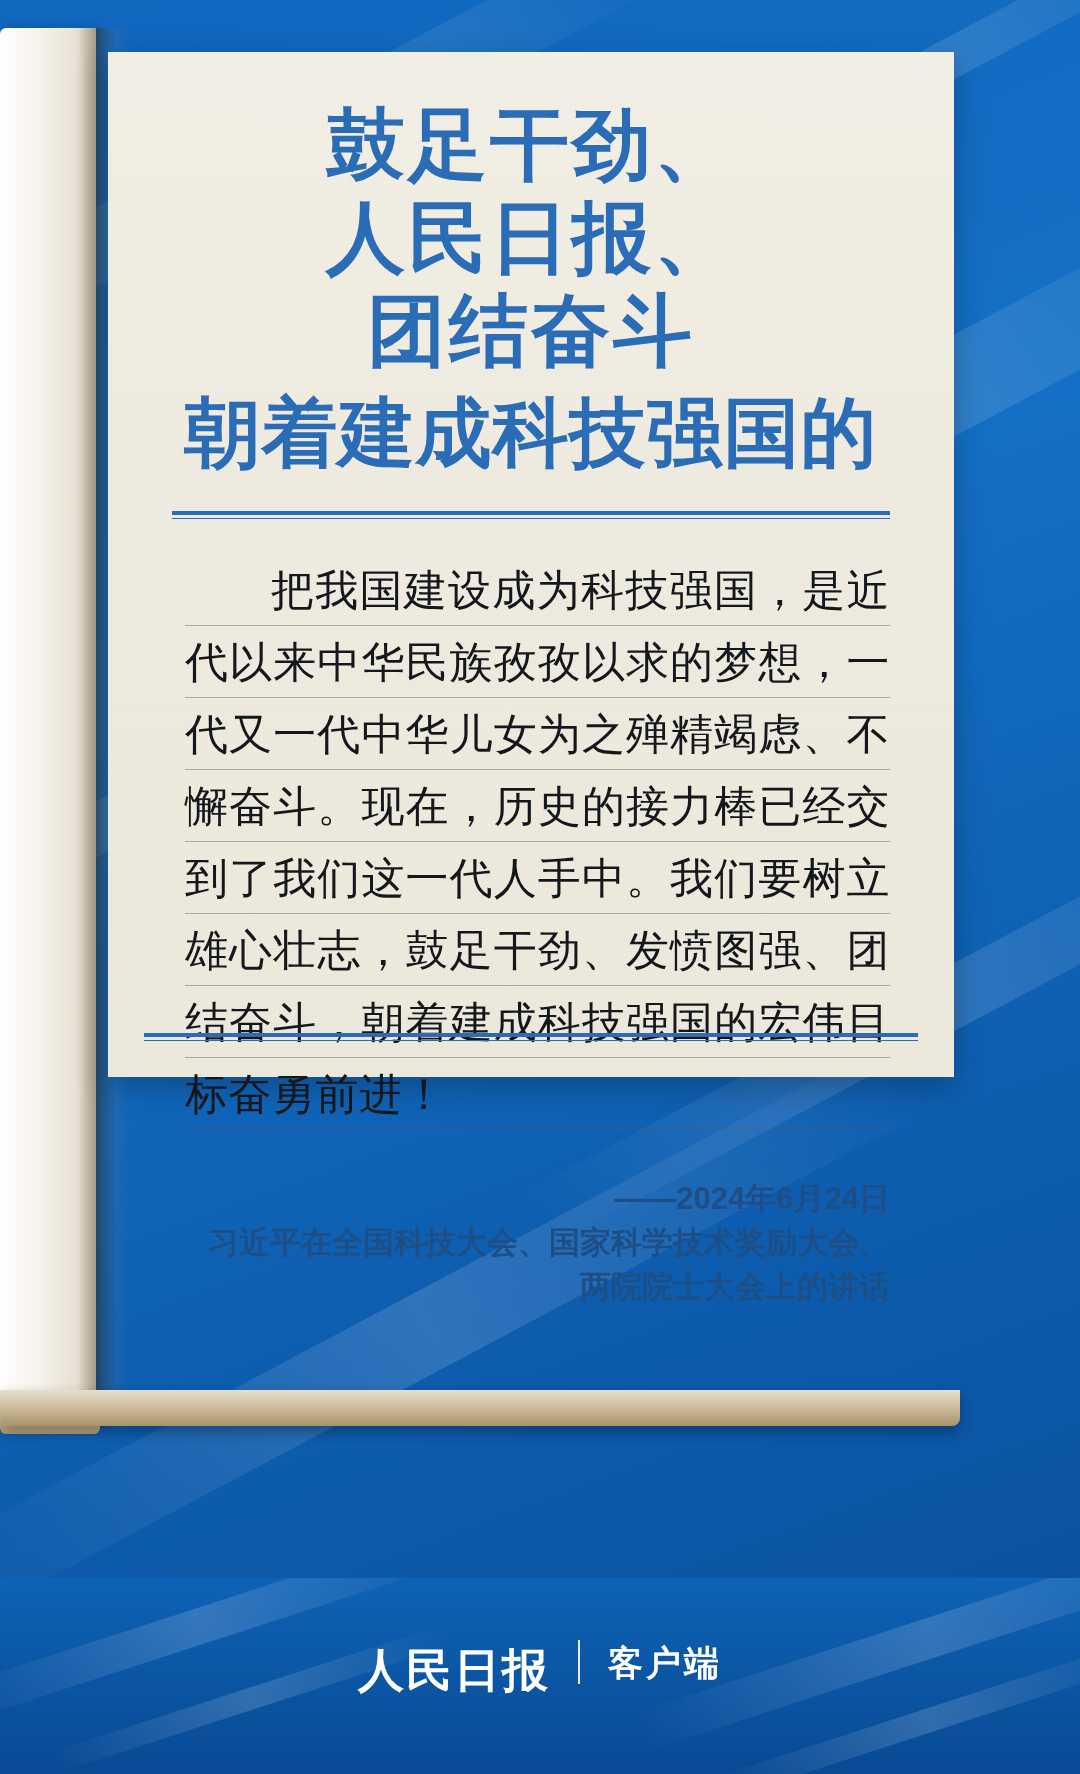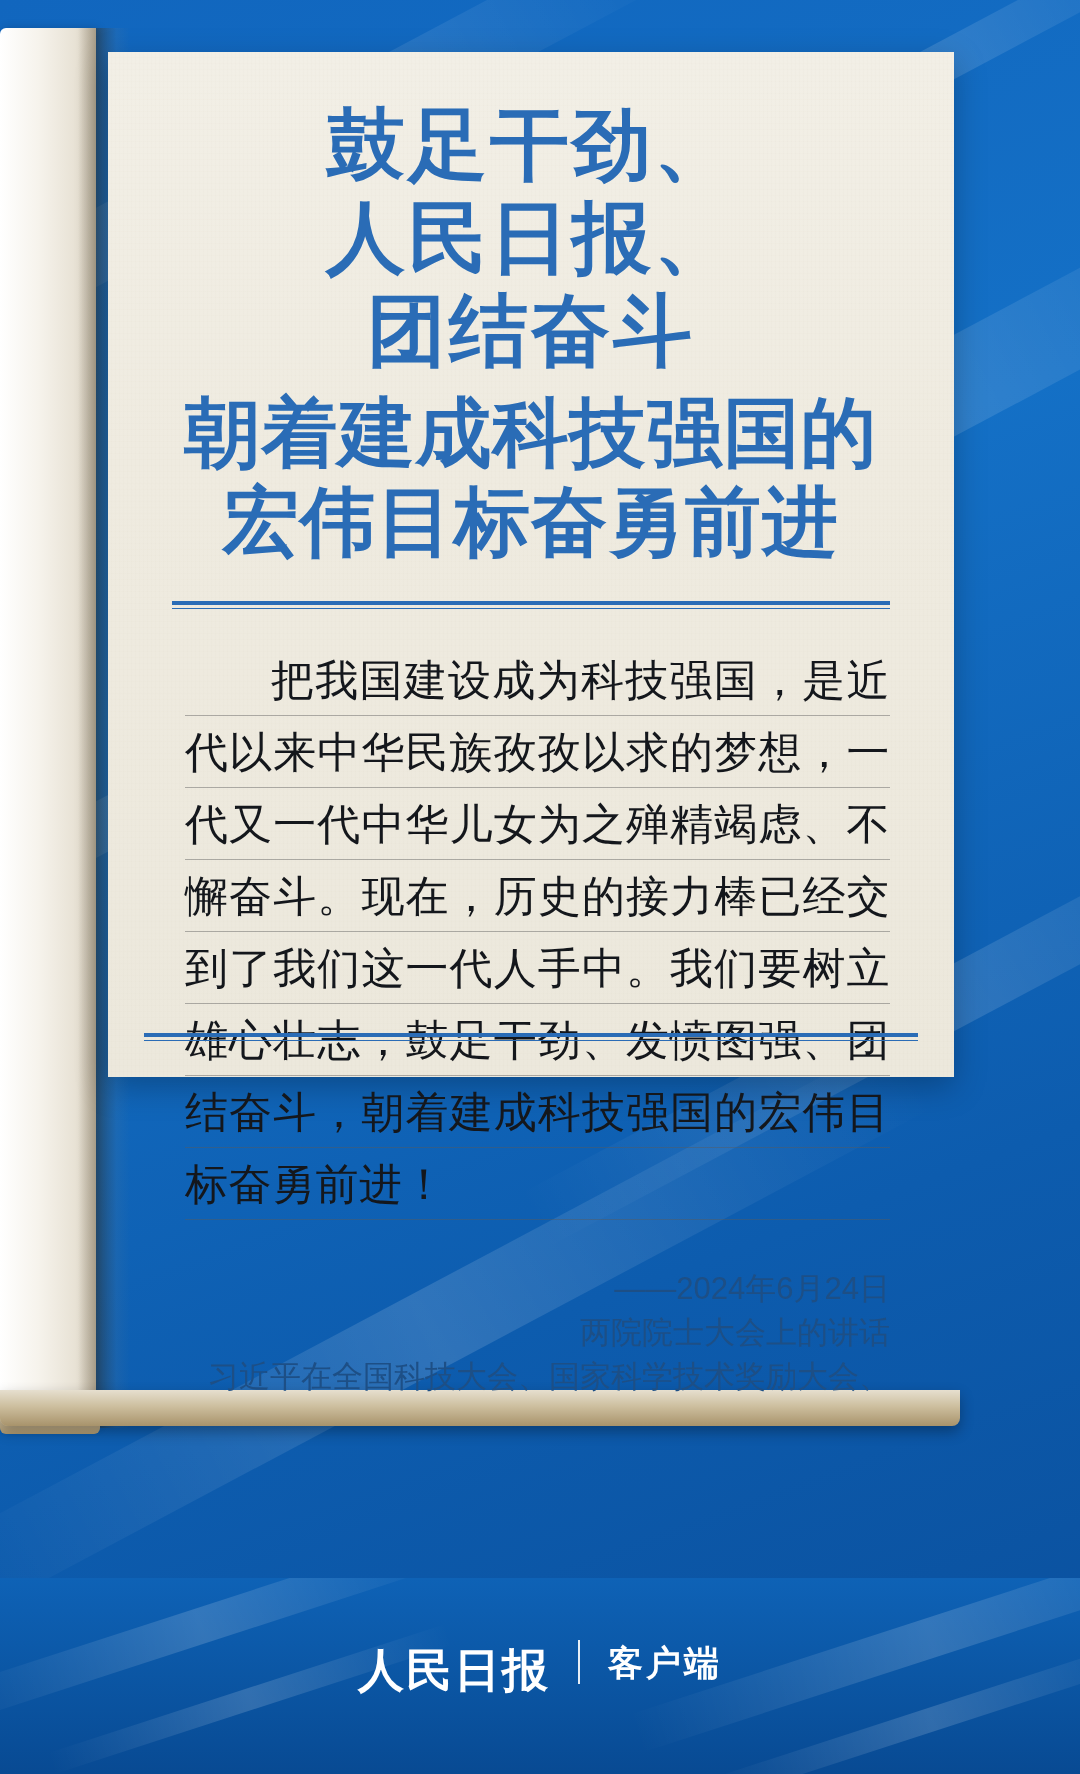--- a/index.html
+++ b/index.html
@@ -140,21 +140,21 @@
     background-size: 100% 72px;
     padding-bottom: 2px;
   }
   .attrib {
     margin: 44px 28px 0 28px;
     text-align: right;
     color: #1d4f86;
     font-family: "Liberation Sans", sans-serif;
     font-size: 31px;
     line-height: 44px;
-    font-weight: normal;
+    font-weight: bold;
   }
   .attrib .line { display: block; }
   .bottom-rule {
     position: absolute;
     left: 36px;
     right: 36px;
     bottom: 40px;
     border-top: 4px solid #2a6cb6;
   }
   .bottom-rule2 {
@@ -251,32 +251,31 @@
   <div class="book-bottom"></div>
 
   <div class="page">
     <div class="page-inner">
 
       <h1 class="headline">
         <span class="l1">鼓足干劲、</span>
         <span class="l2">人民日报、</span>
         <span class="l3">团结奋斗</span>
         <span class="l4">朝着建成科技强国的</span>
-        <span class="l5">宏伟目标奋勇前进</span>
       </h1>
 
       <div class="rule"></div>
       <div class="rule2"></div>
 
       <p class="body-text">把我国建设成为科技强国，是近代以来中华民族孜孜以求的梦想，一代又一代中华儿女为之殚精竭虑、不懈奋斗。现在，历史的接力棒已经交到了我们这一代人手中。我们要树立雄心壮志，鼓足干劲、发愤图强、团结奋斗，朝着建成科技强国的宏伟目标奋勇前进！</p>
 
       <div class="attrib">
         <span class="line">——2024年6月24日</span>
+        <span class="line">习近平在全国科技大会、国家科学技术奖励大会、</span>
         <span class="line">两院院士大会上的讲话</span>
-        <span class="line">习近平在全国科技大会、国家科学技术奖励大会、</span>
       </div>
 
       <div class="bottom-rule"></div>
       <div class="bottom-rule2"></div>
     </div>
   </div>
 
   <div class="footer">
     <div class="footer-streak f1"></div>
     <div class="footer-streak f2"></div>

